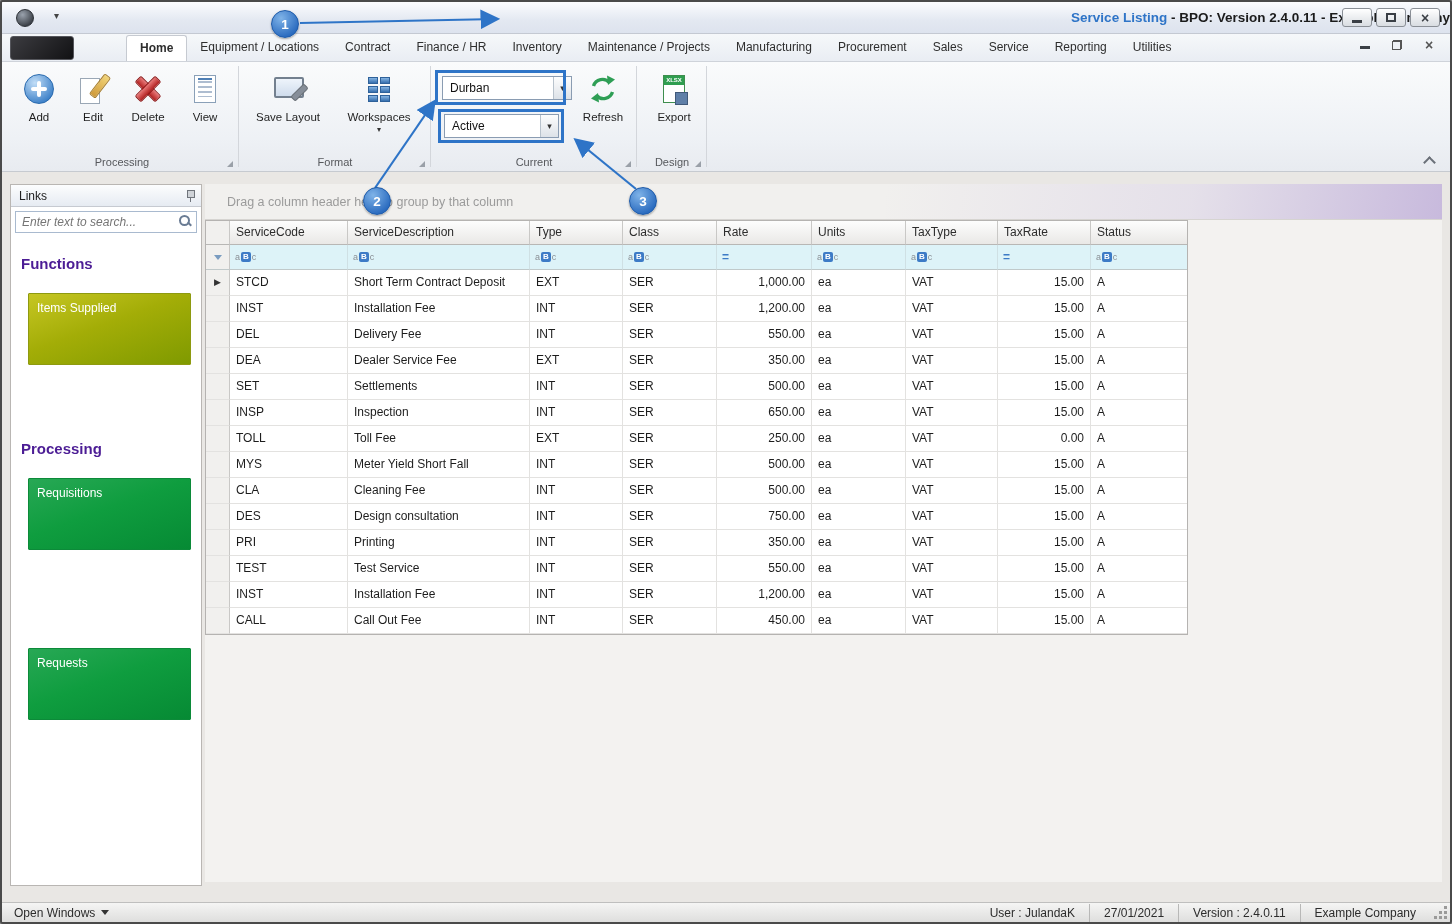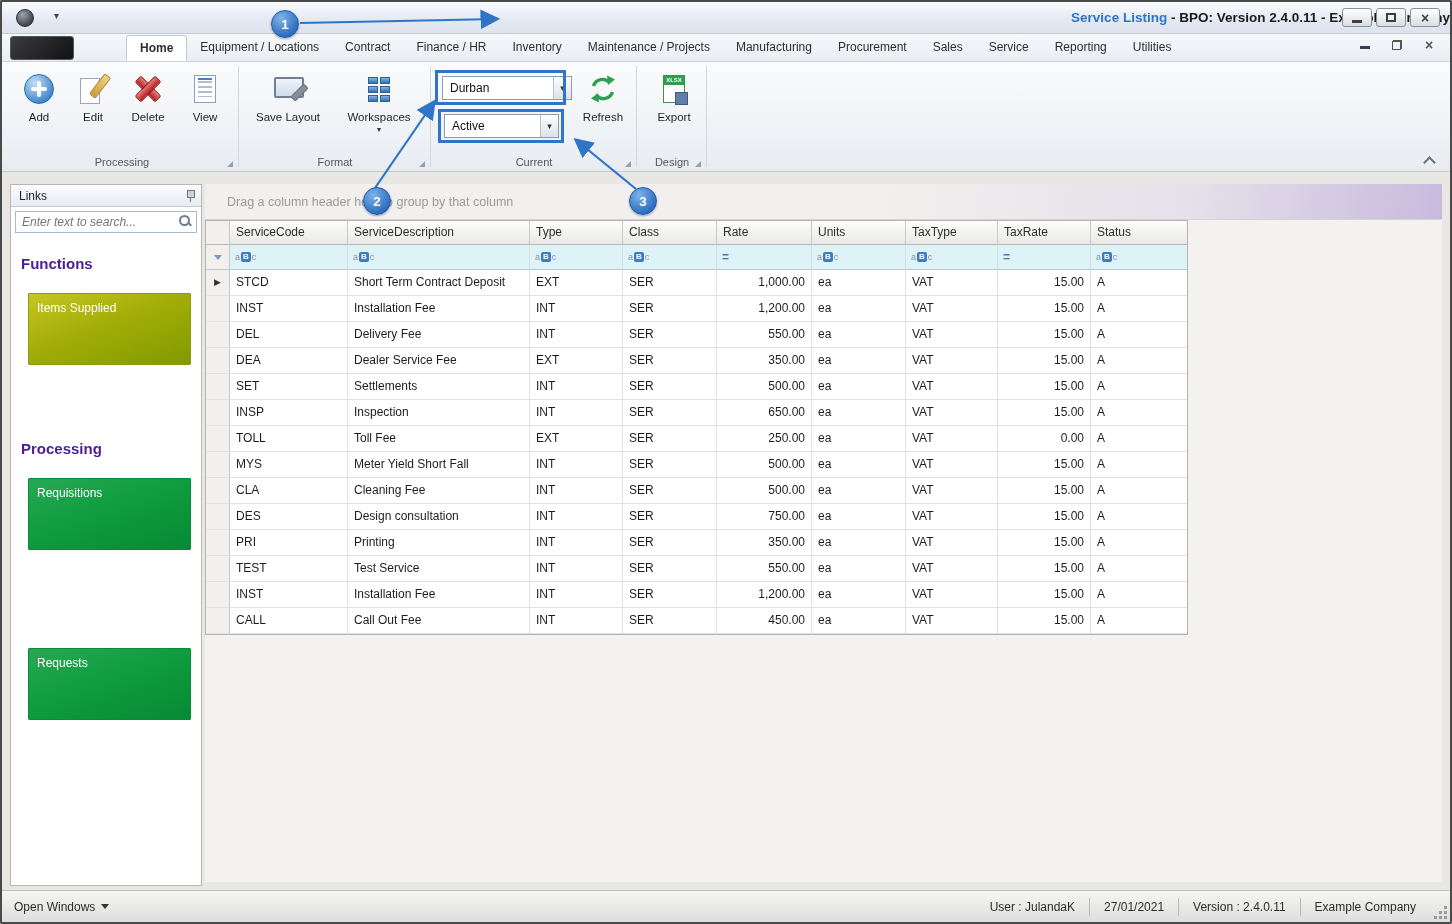--- a/index.html
+++ b/index.html
@@ -155,21 +155,21 @@
   .dcell.c-ind, .hcell.c-ind, .fcell.c-ind { background:#f1f0ee; border-right:1px solid #c9c8c6; padding:0; text-align:center; }
   .dcell.c-ind { font-size:9px; color:#333; }
   .funnel { margin:auto; width:0; height:0; border-left:4px solid transparent; border-right:4px solid transparent;
             border-top:5px solid #7a9cc0; position:relative; }
   .abc { display:inline-flex; align-items:center; font-size:9px; line-height:1; gap:1px; }
   .abc i { font-style:normal; color:#8a8f95; }
   .abc b { background:#3d7bc6; color:#fff; border-radius:2px; padding:1px 2px; font-size:8px; }
   .eq { font-size:12px; font-weight:bold; color:#3d7bc6; }
 
   
-  .statusbar { position:absolute; left:0; right:0; bottom:0; height:32px;
+  .statusbar { position:absolute; left:0; right:0; bottom:0; height:20px;
                background:linear-gradient(#f5f5f4,#dededd); border-top:1px solid #bfbfbe;
                display:flex; align-items:center; font-size:12px; color:#2c2c2c; }
   .open-windows { margin-left:12px; display:flex; align-items:center; gap:6px; cursor:default; }
   .ow-caret { width:0; height:0; border-left:4px solid transparent; border-right:4px solid transparent; border-top:5px solid #333; }
   .status-right { margin-left:auto; display:flex; align-items:center; height:100%; margin-right:20px; }
   .status-item { padding:0 14px; white-space:nowrap; }
   .ssep { width:1px; height:18px; background:#b8b8b7; }
   .grip { position:absolute; right:3px; bottom:3px; width:12px; height:12px; }
   .grip::before { content:""; position:absolute; right:0; bottom:0; width:3px; height:3px; background:#9a9a99;
       box-shadow:-5px 0 #9a9a99, -10px 0 #9a9a99, 0 -5px #9a9a99, -5px -5px #9a9a99, 0 -10px #9a9a99; }

